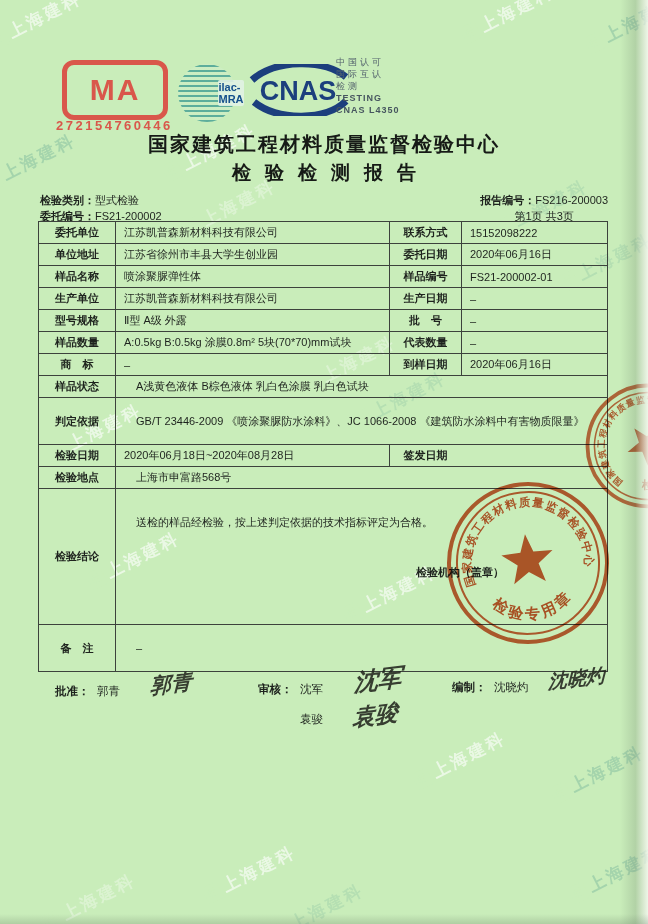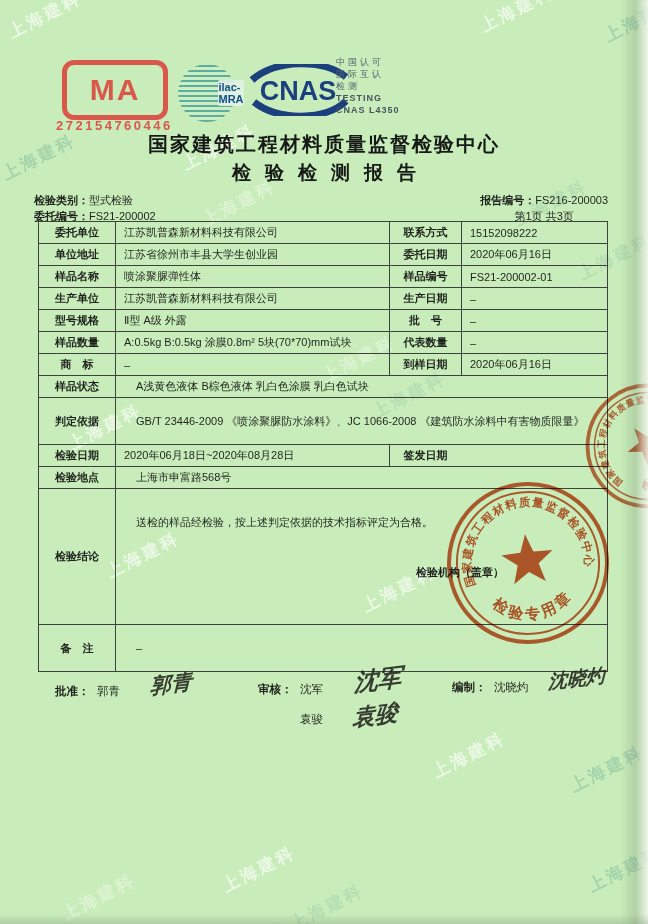--- a/index.html
+++ b/index.html
@@ -34,21 +34,21 @@
   .accred{position:absolute;left:336px;top:56px;font-size:9px;color:#54636d;line-height:12px;letter-spacing:3px;}
   .accred .en{letter-spacing:1px;font-weight:bold;color:#46555f;}
   
   .title{position:absolute;left:0;top:131px;width:100%;text-align:center;z-index:2;
          font-size:20px;font-weight:bold;letter-spacing:2px;color:#161a16;}
   .subtitle{position:absolute;left:0;top:160px;width:100%;text-align:center;z-index:2;
          font-size:19px;font-weight:bold;letter-spacing:14px;text-indent:14px;color:#161a16;}
   
   .meta{position:absolute;z-index:2;font-size:11px;line-height:16px;}
   .meta b{font-weight:bold;}
-  .meta-l{left:34px;top:192px;}
+  .meta-l{left:40px;top:192px;}
   .meta-r{right:40px;top:192px;text-align:center;}
   
   .tbl{position:absolute;left:38px;top:221px;width:568px;z-index:2;font-size:11px;
        border:1px solid #3c423c;background:rgba(255,255,255,0);}
   .tr{display:flex;border-top:1px solid #3c423c;}
   .tr:first-child{border-top:none;}
   .td{border-left:1px solid #3c423c;display:flex;align-items:center;box-sizing:border-box;}
   .td:first-child{border-left:none;}
   .lbl{width:76px;justify-content:center;font-weight:bold;text-align:center;}
   .v1{width:274px;padding-left:8px;}

